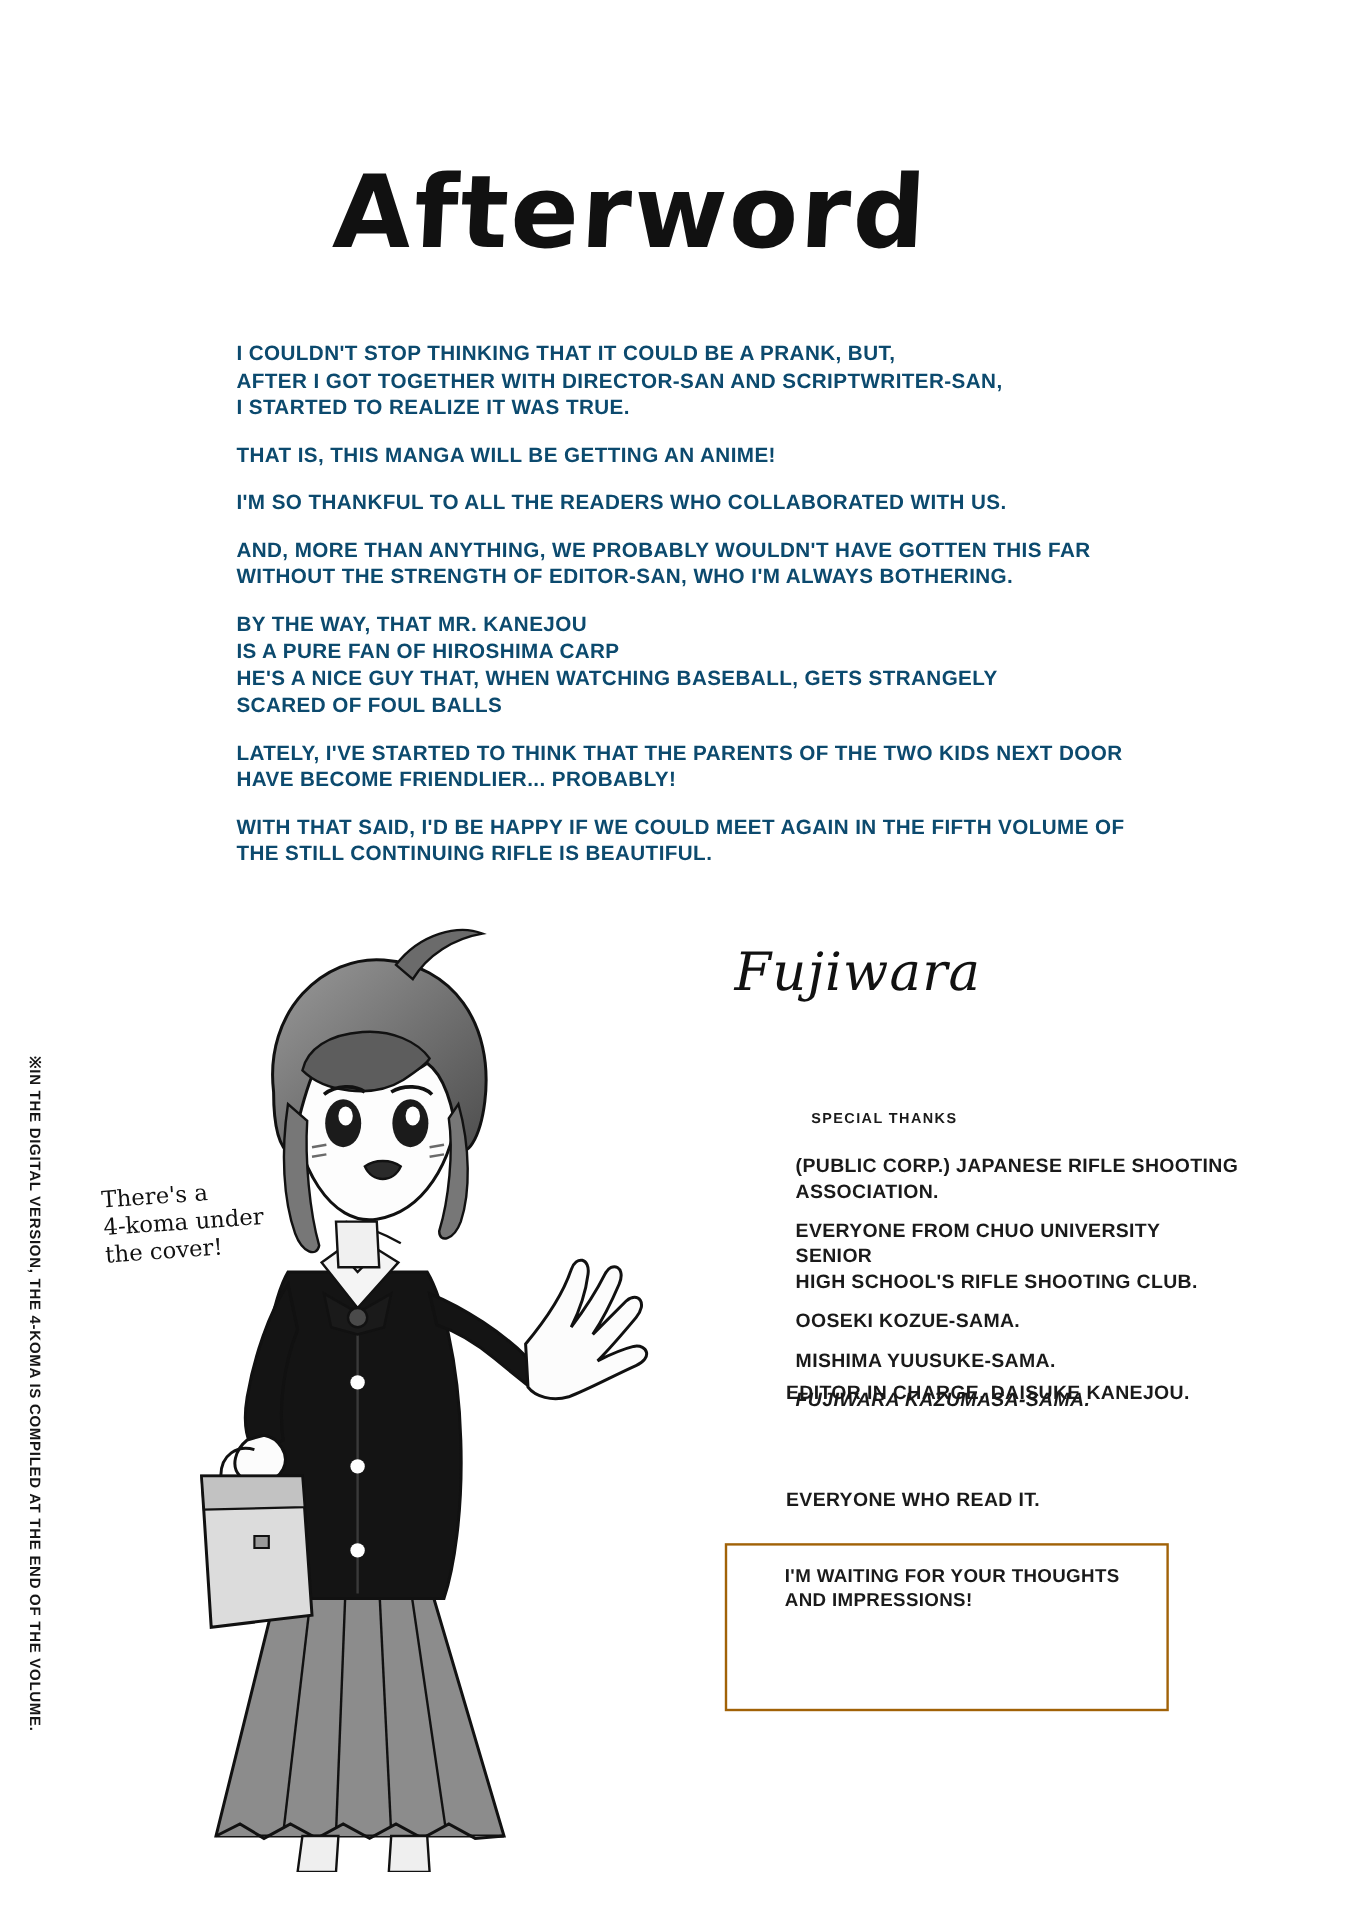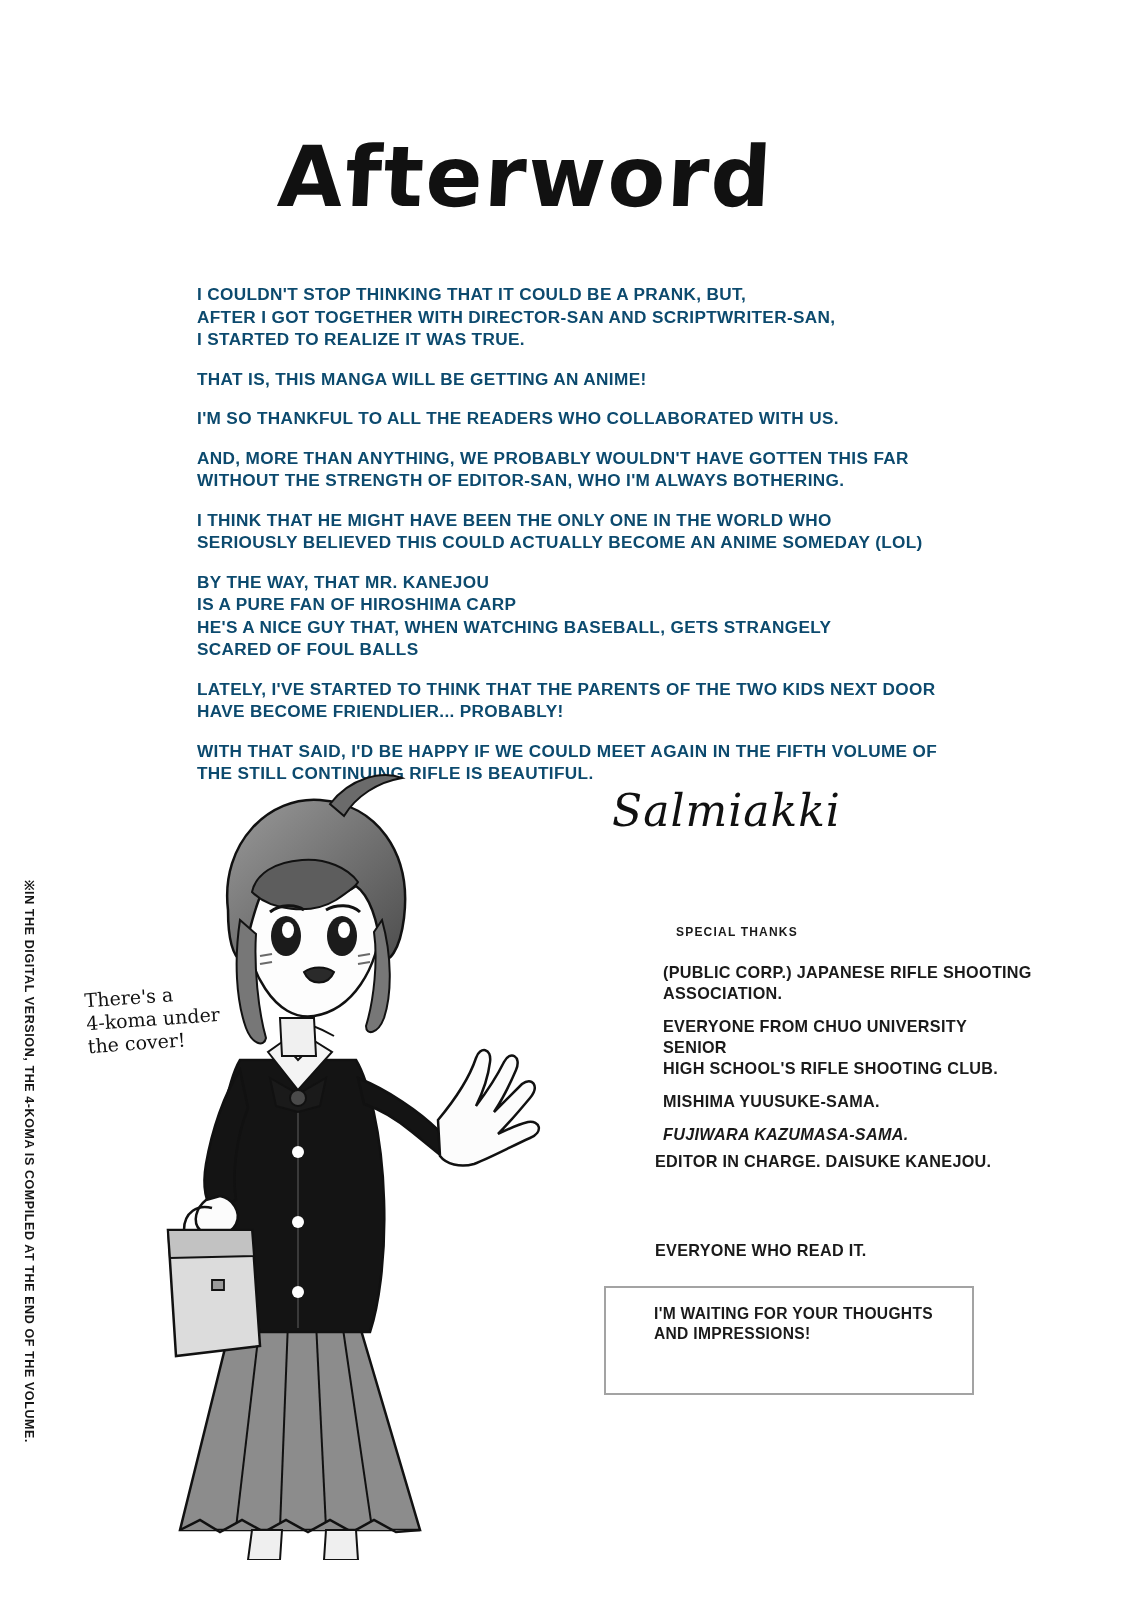--- a/index.html
+++ b/index.html
@@ -134,22 +134,22 @@
     text-transform: uppercase;
     margin-top: 36px;
   }
 
   
   .address-box {
     position: absolute;
     left: 604px;
     top: 1286px;
     width: 370px;
-    height: 109px;
-    border: 2px solid #a3a3a3;
+    height: 140px;
+    border: 2px solid #a16207;
     box-sizing: border-box;
   }
   .address-inner {
     position: absolute;
     left: 48px;
     top: 16px;
     width: 310px;
     font-size: 15.6px;
     line-height: 19.5px;
     letter-spacing: 0.3px;
@@ -176,33 +176,31 @@
   <div class="title">Afterword</div>
 
   <div class="body-text">
     <p>I couldn't stop thinking that it could be a prank, but,
 after I got together with Director-san and Scriptwriter-san,
 I started to realize it was true.</p>
     <p>That is, this manga will be getting an anime!</p>
     <p>I'm so thankful to all the readers who collaborated with us.</p>
     <p>And, more than anything, we probably wouldn't have gotten this far
 without the strength of Editor-san, who I'm always bothering.</p>
-    <p>I think that he might have been the only one in the world who
-seriously believed this could actually become an anime someday (lol)</p>
     <p>By the way, that Mr. Kanejou
 is a pure fan of Hiroshima Carp
 He's a nice guy that, when watching baseball, gets strangely
 scared of foul balls</p>
     <p>Lately, I've started to think that the parents of the two kids next door
 have become friendlier... probably!</p>
     <p>With that said, I'd be happy if we could meet again in the fifth volume of
 the still continuing Rifle is Beautiful.</p>
   </div>
 
-  <div class="signature">Salmiakki</div>
+  <div class="signature">Fujiwara</div>
 
   <div class="side-note">※IN THE DIGITAL VERSION, THE 4-KOMA IS COMPILED AT THE END OF THE VOLUME.</div>
 
   <div class="bubble">There's a
 4-koma under
 the cover!</div>
 
   <svg class="illustration" viewBox="0 0 470 800" xmlns="http://www.w3.org/2000/svg">
     <defs>
       <linearGradient id="hairgrad" x1="0" y1="0" x2="1" y2="1">
@@ -289,20 +287,21 @@
     <path d="M184 212 C 192 206, 206 206, 214 212 C 208 226, 190 226, 184 212 Z" fill="#2a2a2a" stroke="#111" stroke-width="2"></path>
   </svg>
 
   <div class="thanks-title">Special Thanks</div>
 
   <div class="thanks-list">
     <p>(Public Corp.) Japanese Rifle Shooting
 Association.</p>
     <p>Everyone from Chuo University Senior
 High School's Rifle Shooting Club.</p>
+    <p>Ooseki Kozue-sama.</p>
     <p>Mishima Yuusuke-sama.</p>
     <p>Fujiwara Kazumasa-sama.</p>
   </div>
 
   <div class="editor-line">Editor in charge. Daisuke Kanejou.</div>
   <div class="everyone-line">Everyone who read it.</div>
 
   <div class="address-box">
     <div class="address-inner">
       <p>I'm waiting for your thoughts

